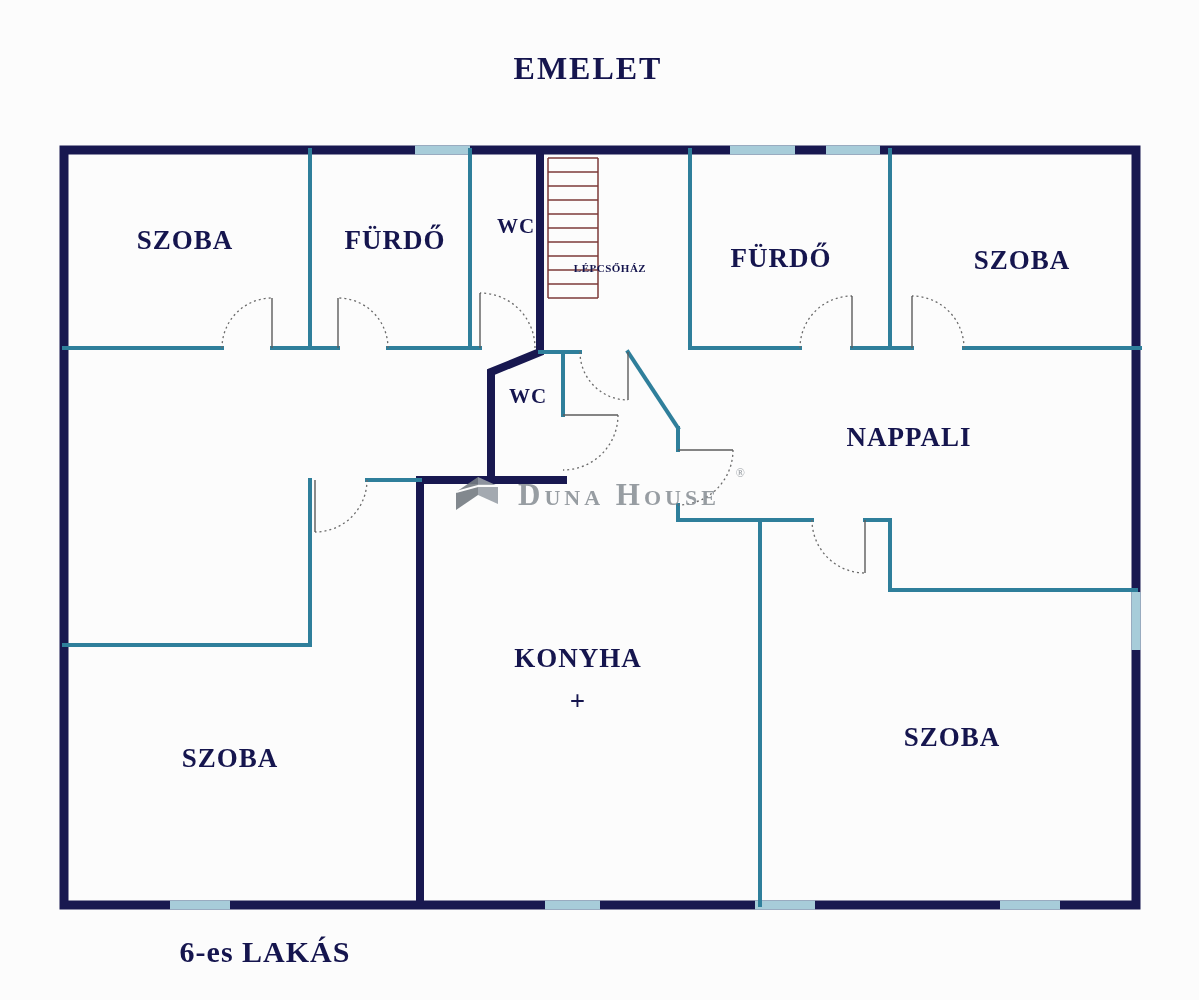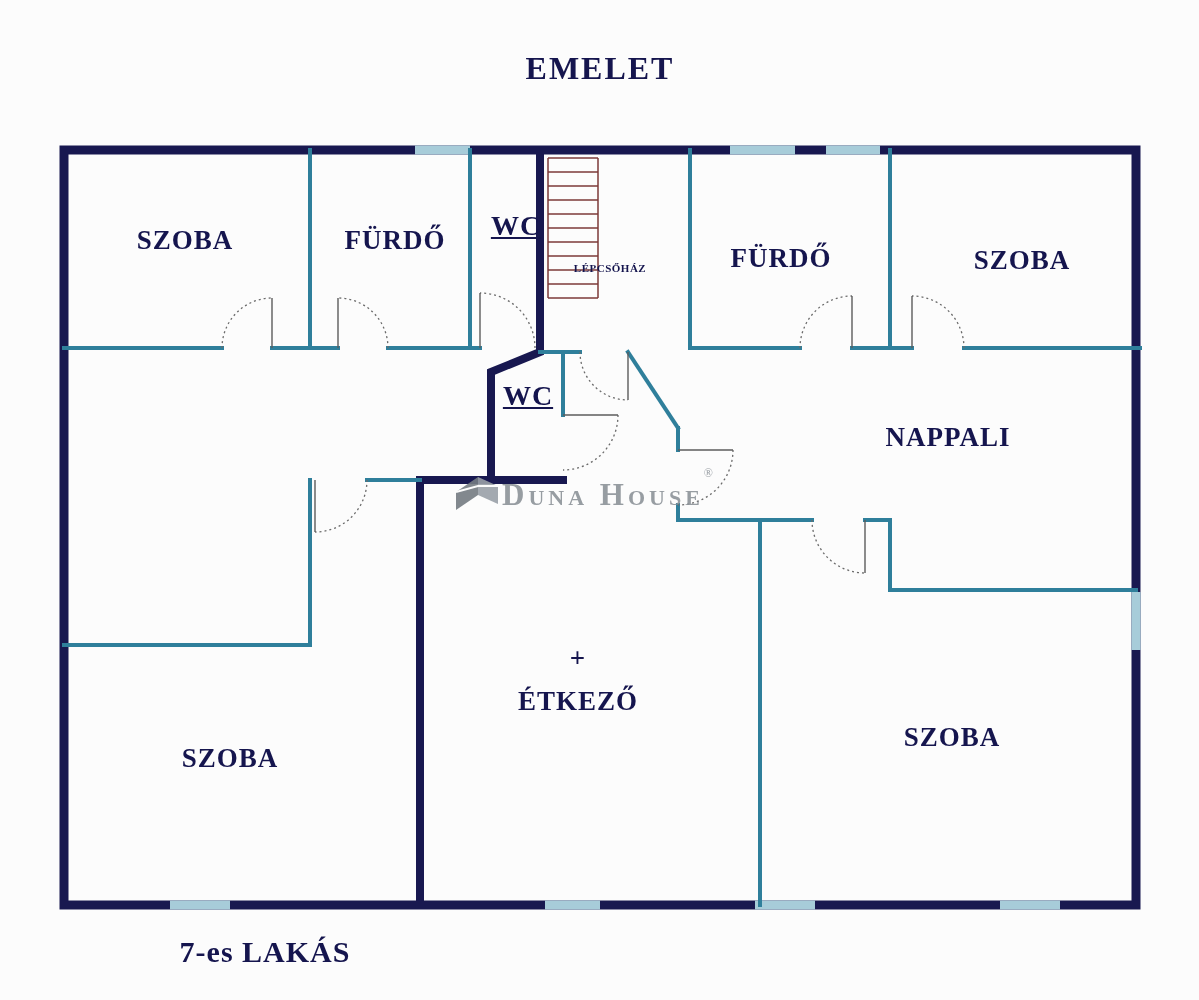--- a/index.html
+++ b/index.html
@@ -5,27 +5,27 @@
   * { margin:0; padding:0; box-sizing:border-box; }
   html,body { width:1199px; height:1000px; background:#ffffff; overflow:hidden;
               font-family:"Liberation Serif","DejaVu Serif",serif; }
   .canvas { position:relative; width:1199px; height:1000px; background:#fcfcfc; }
   .plan-svg { position:absolute; left:0; top:0; }
 
   .label { position:absolute; transform:translate(-50%,-50%);
            color:#15154e; font-weight:bold; white-space:nowrap; letter-spacing:1px; }
   .title { font-size:32px; letter-spacing:2px; }
   .room  { font-size:27px; }
-  .small { font-size:28px; letter-spacing:1px;text-decoration:underline; }
+  .small { font-size:21px; letter-spacing:1px; }
   .tiny  { font-size:11px; letter-spacing:0.5px; }
   .apt   { font-size:30px; }
   .konyha-block { text-align:center; line-height:1.6; }
 
   .watermark { position:absolute; left:452px; top:466px; display:flex; align-items:flex-start;
-               gap:0; color:#8d9399; opacity:0.9; }
+               gap:16px; color:#8d9399; opacity:0.9; }
   .wm-text { font-size:31px; font-variant:small-caps; letter-spacing:4px; color:#8d9399;
              font-weight:bold; line-height:58px; }
   .wm-reg { font-size:12px; vertical-align:super; letter-spacing:0; color:#8d9399; }
 </style>
 </head>
 <body>
 
 <div class="canvas">
 
   <svg class="plan-svg" width="1199" height="1000" viewBox="0 0 1199 1000">
@@ -106,40 +106,40 @@
       <path d="M852,348 L852,296"></path>
       <path d="M912,348 L912,296"></path>
       <path d="M628,352 L628,400"></path>
       <path d="M563,415 L618,415"></path>
       <path d="M678,450 L733,450"></path>
       <path d="M865,520 L865,573"></path>
       <path d="M315,480 L315,532"></path>
     </g>
   </svg>
 
-  <div class="label title" style="left:600px; top:68px;text-align:center;">EMELET</div>
+  <div class="label title" style="left:588px; top:68px;text-align:center;">EMELET</div>
 
   <div class="label room" style="left:185px; top:240px;">SZOBA</div>
   <div class="label room" style="left:395px; top:240px;">FÜRDŐ</div>
   <div class="label small" style="left:516px; top:226px;">WC</div>
   <div class="label tiny" style="left:610px; top:268px;">LÉPCSŐHÁZ</div>
   <div class="label room" style="left:781px; top:258px;">FÜRDŐ</div>
   <div class="label room" style="left:1022px; top:260px;">SZOBA</div>
   <div class="label small" style="left:528px; top:396px;">WC</div>
-  <div class="label room" style="left:948px; top:437px;">NAPPALI</div>
+  <div class="label room" style="left:909px; top:437px;">NAPPALI</div>
 
   <div class="label room konyha-block" style="left:578px; top:680px;">
+    <div>KONYHA</div>
     <div>+</div>
-    <div>ÉTKEZŐ</div>
   </div>
 
   <div class="label room" style="left:230px; top:758px;">SZOBA</div>
   <div class="label room" style="left:952px; top:737px;">SZOBA</div>
 
-  <div class="label apt" style="left:265px; top:952px;">7-es LAKÁS</div>
+  <div class="label apt" style="left:265px; top:952px;">6-es LAKÁS</div>
 
   <div class="watermark">
     <span>
       <svg width="50" height="50" viewBox="0 0 50 50">
         <path d="M4,26 L26,11 L26,29 L4,44 Z" fill="#757c83"></path>
         <path d="M26,11 L46,20 L46,38 L26,29 Z" fill="#9aa1a8"></path>
         <path d="M4,26 L26,20 L46,20" stroke="#fcfcfc" stroke-width="2" fill="none"></path>
       </svg>
     </span>
     <span class="wm-text">Duna House</span>

